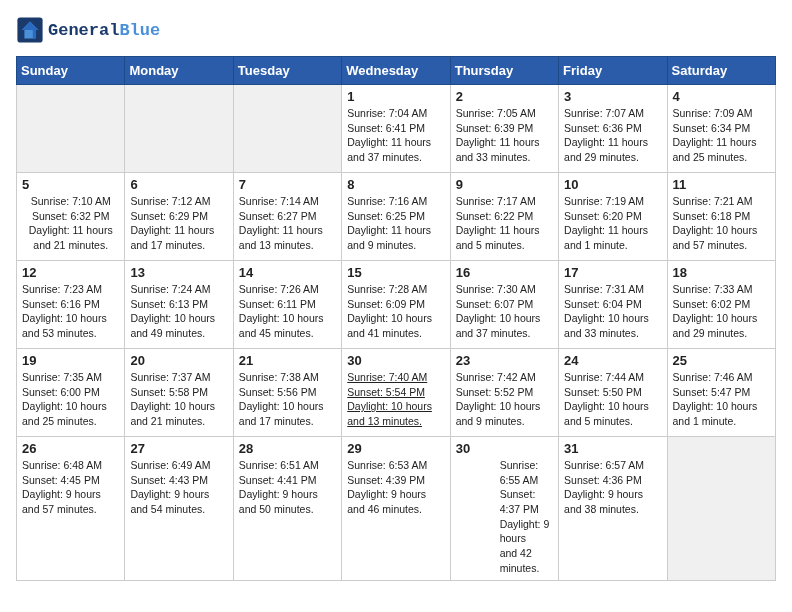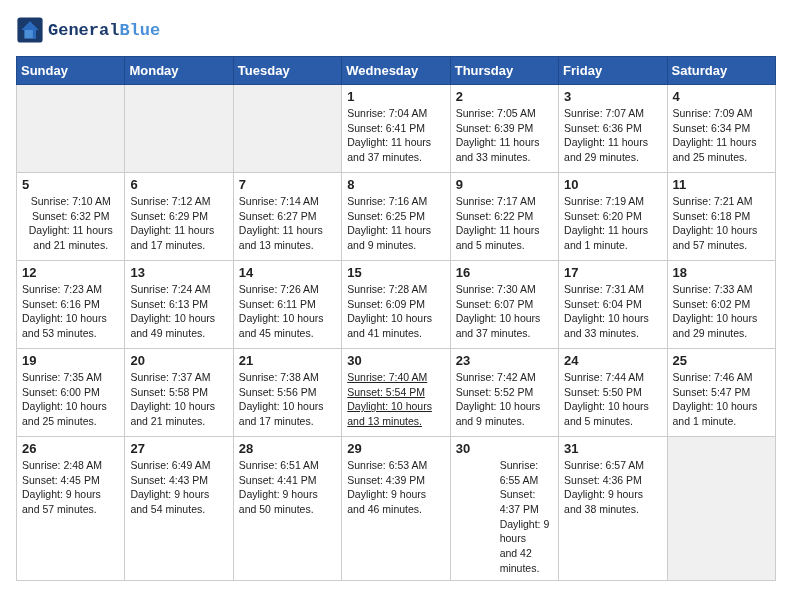--- a/index.html
+++ b/index.html
@@ -291,21 +291,21 @@
           <div class="day-number">25</div>
           <div class="day-info" style="white-space: pre-line;">Sunrise: 7:46 AM
 Sunset: 5:47 PM
 Daylight: 10 hours
 and 1 minute.</div>
         </td>
       </tr>
       <tr>
         <td>
           <div class="day-number">26</div>
-          <div class="day-info" style="white-space: pre-line;">Sunrise: 2:48 AM
+          <div class="day-info" style="white-space: pre-line;">Sunrise: 6:48 AM
 Sunset: 4:45 PM
 Daylight: 9 hours
 and 57 minutes.</div>
         </td>
         <td>
           <div class="day-number">27</div>
           <div class="day-info" style="white-space: pre-line;">Sunrise: 6:49 AM
 Sunset: 4:43 PM
 Daylight: 9 hours
 and 54 minutes.</div>

